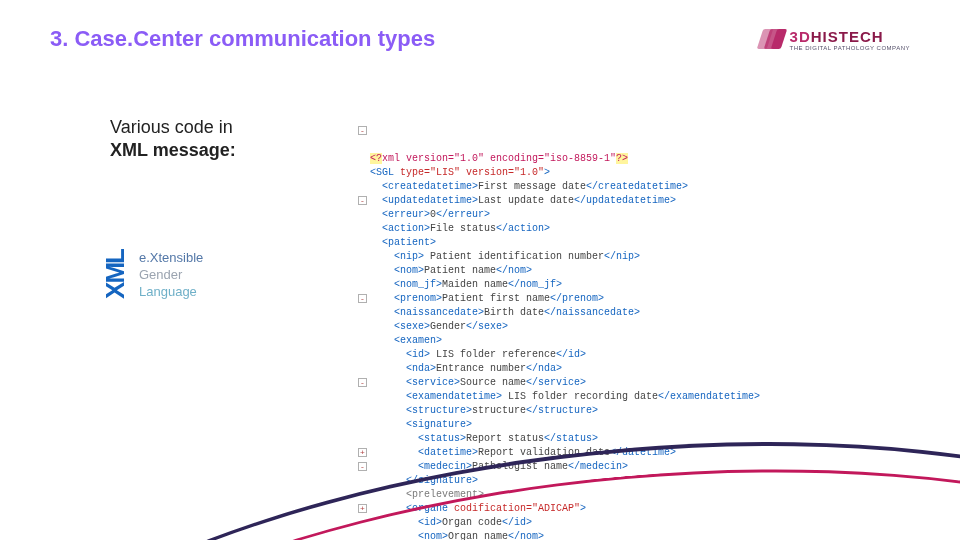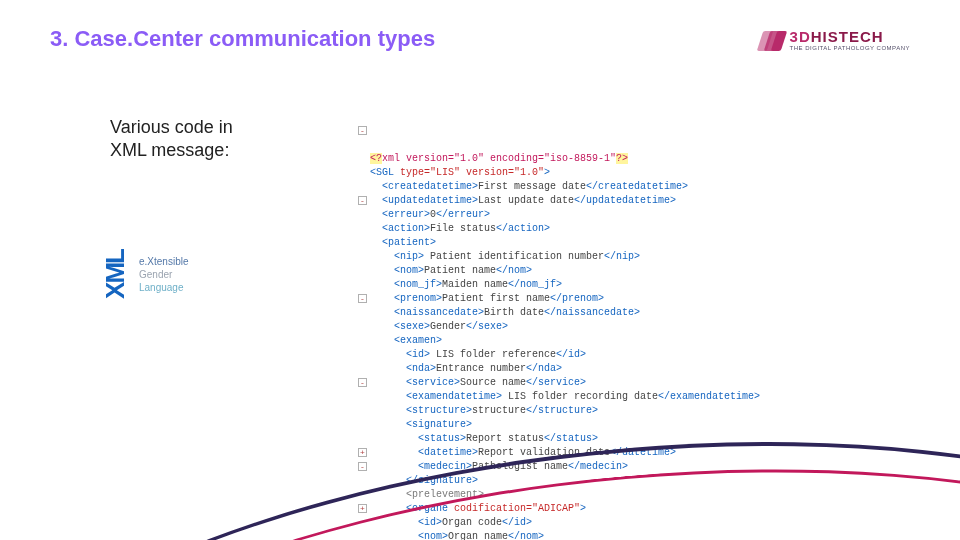--- a/index.html
+++ b/index.html
@@ -20,21 +20,21 @@
     justify-content: space-between;
     align-items: center;
   }
   .page-title {
     font-size: 22px;
     font-weight: bold;
     color: #8b5cf6;
   }
   .logo-block {
     display: flex;
-    align-items: flex-end;
+    align-items: center;
     gap: 6px;
     color: #8a1a4a;
   }
   .logo-mark {
     width: 24px;
     height: 20px;
     position: relative;
   }
   .logo-mark span {
     position: absolute;
@@ -62,38 +62,38 @@
   .logo-first { color: #b82a6a; }
   .subtitle {
     position: absolute;
     top: 116px;
     left: 110px;
     font-size: 18px;
     color: #222;
     width: 160px;
     line-height: 1.25;
   }
-  .subtitle strong { font-weight: normal; }
+  .subtitle strong { font-weight: bold; }
   .xml-acrostic {
     position: absolute;
     top: 250px;
     left: 100px;
     display: flex;
     align-items: center;
     gap: 8px;
   }
   .xml-vert {
     font-size: 26px;
     font-weight: bold;
     color: #1565c0;
     writing-mode: vertical-rl;
     transform: rotate(180deg);
     letter-spacing: -2px;
   }
-  .xml-words { display:flex; flex-direction:column; gap:2px; font-size:10px; }
+  .xml-words { display:flex; flex-direction:column; gap:2px; font-size:13px; }
   .xml-words div { color:#9ba4b0; }
   .xml-words .x { color:#5478a8; }
   .xml-words .m { }
   .xml-words .l { color:#6fb0c8; }
 
   .code-block {
     position: absolute;
     top: 110px;
     left: 370px;
     font-family: "Courier New", monospace;

